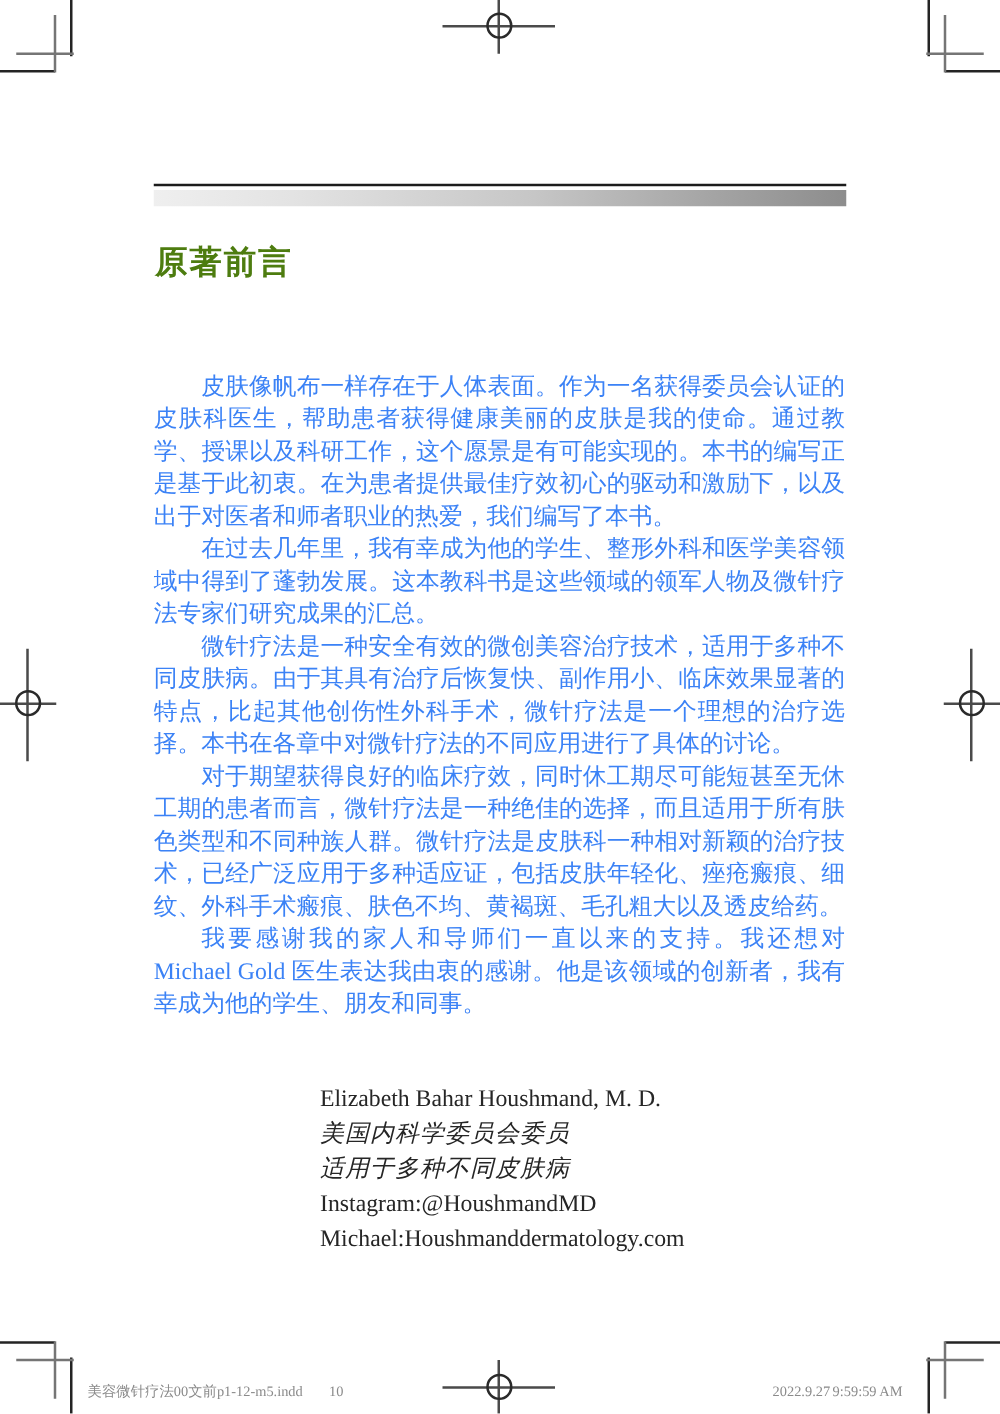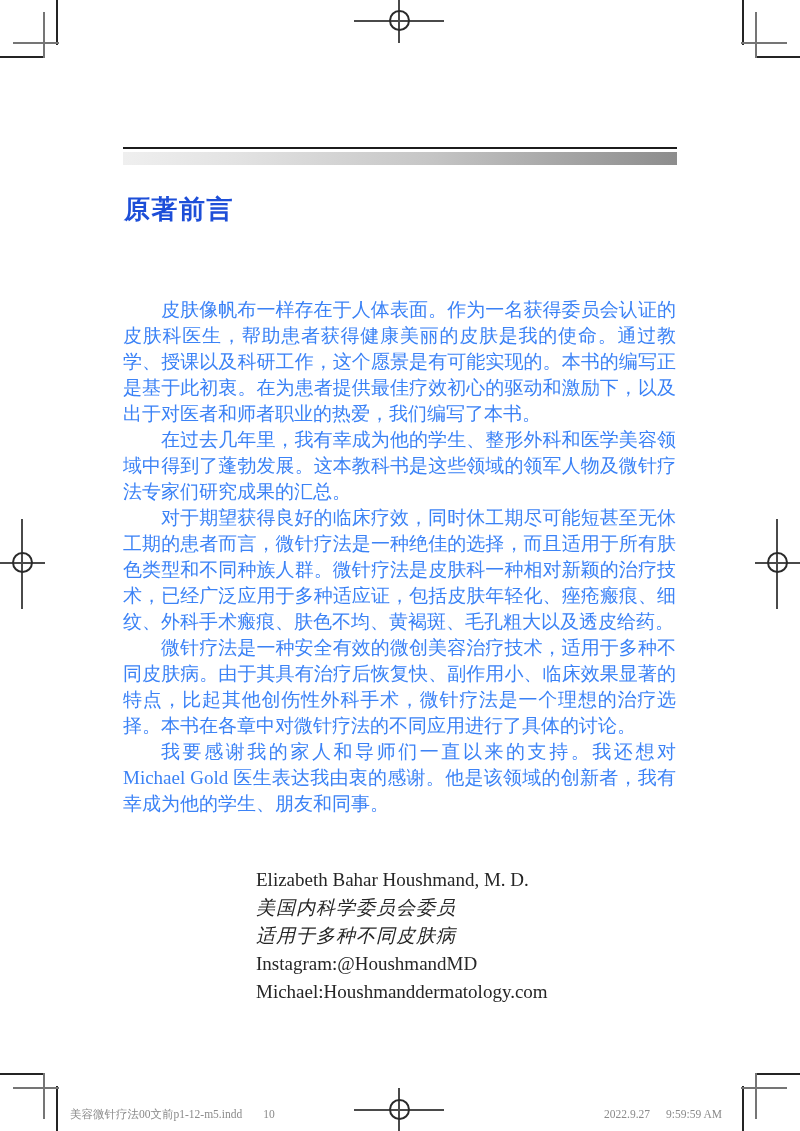--- a/index.html
+++ b/index.html
@@ -11,21 +11,21 @@
   
   .top-rule { position:absolute; left:123px; top:147px; width:554px; height:2px; background:#1c1c1c; }
   .gradient-bar {
     position:absolute; left:123px; top:152px; width:554px; height:13px;
     background:linear-gradient(to right,#efefef 0%, #e3e3e3 20%, #c6c6c6 55%, #a5a5a5 80%, #8d8d8d 100%);
   }
   
   .title {
     position:absolute; left:124px; top:192px;
     font-family:"Liberation Sans", sans-serif;
-    font-size:26px; font-weight:bold; color:#1d4ed8; letter-spacing:1.5px;
+    font-size:26px; font-weight:bold; color:#4d7c0f; letter-spacing:1.5px;
   }
   
   .body-text {
     position:absolute; left:123px; top:297px; width:553px;
     font-size:19px; line-height:26px; color:#3b82f6;
     text-align:justify; text-justify:inter-ideograph;
   }
   .body-text p { margin:0; text-indent:2em; }
   
   .attribution {
@@ -36,21 +36,21 @@
   
   .footer-left {
     position:absolute; left:70px; top:1109px;
     font-size:11.5px; color:#8a8a8a; line-height:1;
   }
   .footer-left .pgnum { margin-left:21px; }
   .footer-right {
     position:absolute; right:78px; top:1109px;
     font-size:11.5px; color:#8a8a8a; line-height:1;
   }
-  .footer-right .time { margin-left:16px; }
+  .footer-right .time { margin-left:2px; }
   
   .mark { position:absolute; background:#242424; }
   .mark.gray { background:#757575; }
   
   .tl-vb { left:56px;  top:0;      width:2px;  height:45px; }
   .tr-vb { left:742px; top:0;      width:2px;  height:45px; }
   .bl-vb { left:56px;  top:1086px; width:2px;  height:45px; }
   .br-vb { left:742px; top:1086px; width:2px;  height:45px; }
   
   .tl-hb { left:0;     top:56px;   width:44px; height:2px; }
@@ -126,22 +126,22 @@
   </div>
 
   <div class="top-rule"></div>
   <div class="gradient-bar"></div>
 
   <div class="title">原著前言</div>
 
   <div class="body-text">
       <p>皮肤像帆布一样存在于人体表面。作为一名获得委员会认证的皮肤科医生，帮助患者获得健康美丽的皮肤是我的使命。通过教学、授课以及科研工作，这个愿景是有可能实现的。本书的编写正是基于此初衷。在为患者提供最佳疗效初心的驱动和激励下，以及出于对医者和师者职业的热爱，我们编写了本书。</p>
       <p>在过去几年里，我有幸成为他的学生、整形外科和医学美容领域中得到了蓬勃发展。这本教科书是这些领域的领军人物及微针疗法专家们研究成果的汇总。</p>
+      <p>微针疗法是一种安全有效的微创美容治疗技术，适用于多种不同皮肤病。由于其具有治疗后恢复快、副作用小、临床效果显著的特点，比起其他创伤性外科手术，微针疗法是一个理想的治疗选择。本书在各章中对微针疗法的不同应用进行了具体的讨论。</p>
       <p>对于期望获得良好的临床疗效，同时休工期尽可能短甚至无休工期的患者而言，微针疗法是一种绝佳的选择，而且适用于所有肤色类型和不同种族人群。微针疗法是皮肤科一种相对新颖的治疗技术，已经广泛应用于多种适应证，包括皮肤年轻化、痤疮瘢痕、细纹、外科手术瘢痕、肤色不均、黄褐斑、毛孔粗大以及透皮给药。</p>
-      <p>微针疗法是一种安全有效的微创美容治疗技术，适用于多种不同皮肤病。由于其具有治疗后恢复快、副作用小、临床效果显著的特点，比起其他创伤性外科手术，微针疗法是一个理想的治疗选择。本书在各章中对微针疗法的不同应用进行了具体的讨论。</p>
       <p>我要感谢我的家人和导师们一直以来的支持。我还想对 Michael Gold 医生表达我由衷的感谢。他是该领域的创新者，我有幸成为他的学生、朋友和同事。</p>
     </div>
 
   <div class="attribution">
       <div class="attr-line latin">Elizabeth Bahar Houshmand, M. D.</div>
       <div class="attr-line kai">美国内科学委员会委员</div>
       <div class="attr-line kai">适用于多种不同皮肤病</div>
       <div class="attr-line latin">Instagram:@HoushmandMD</div>
       <div class="attr-line latin">Michael:Houshmanddermatology.com</div>
     </div>

